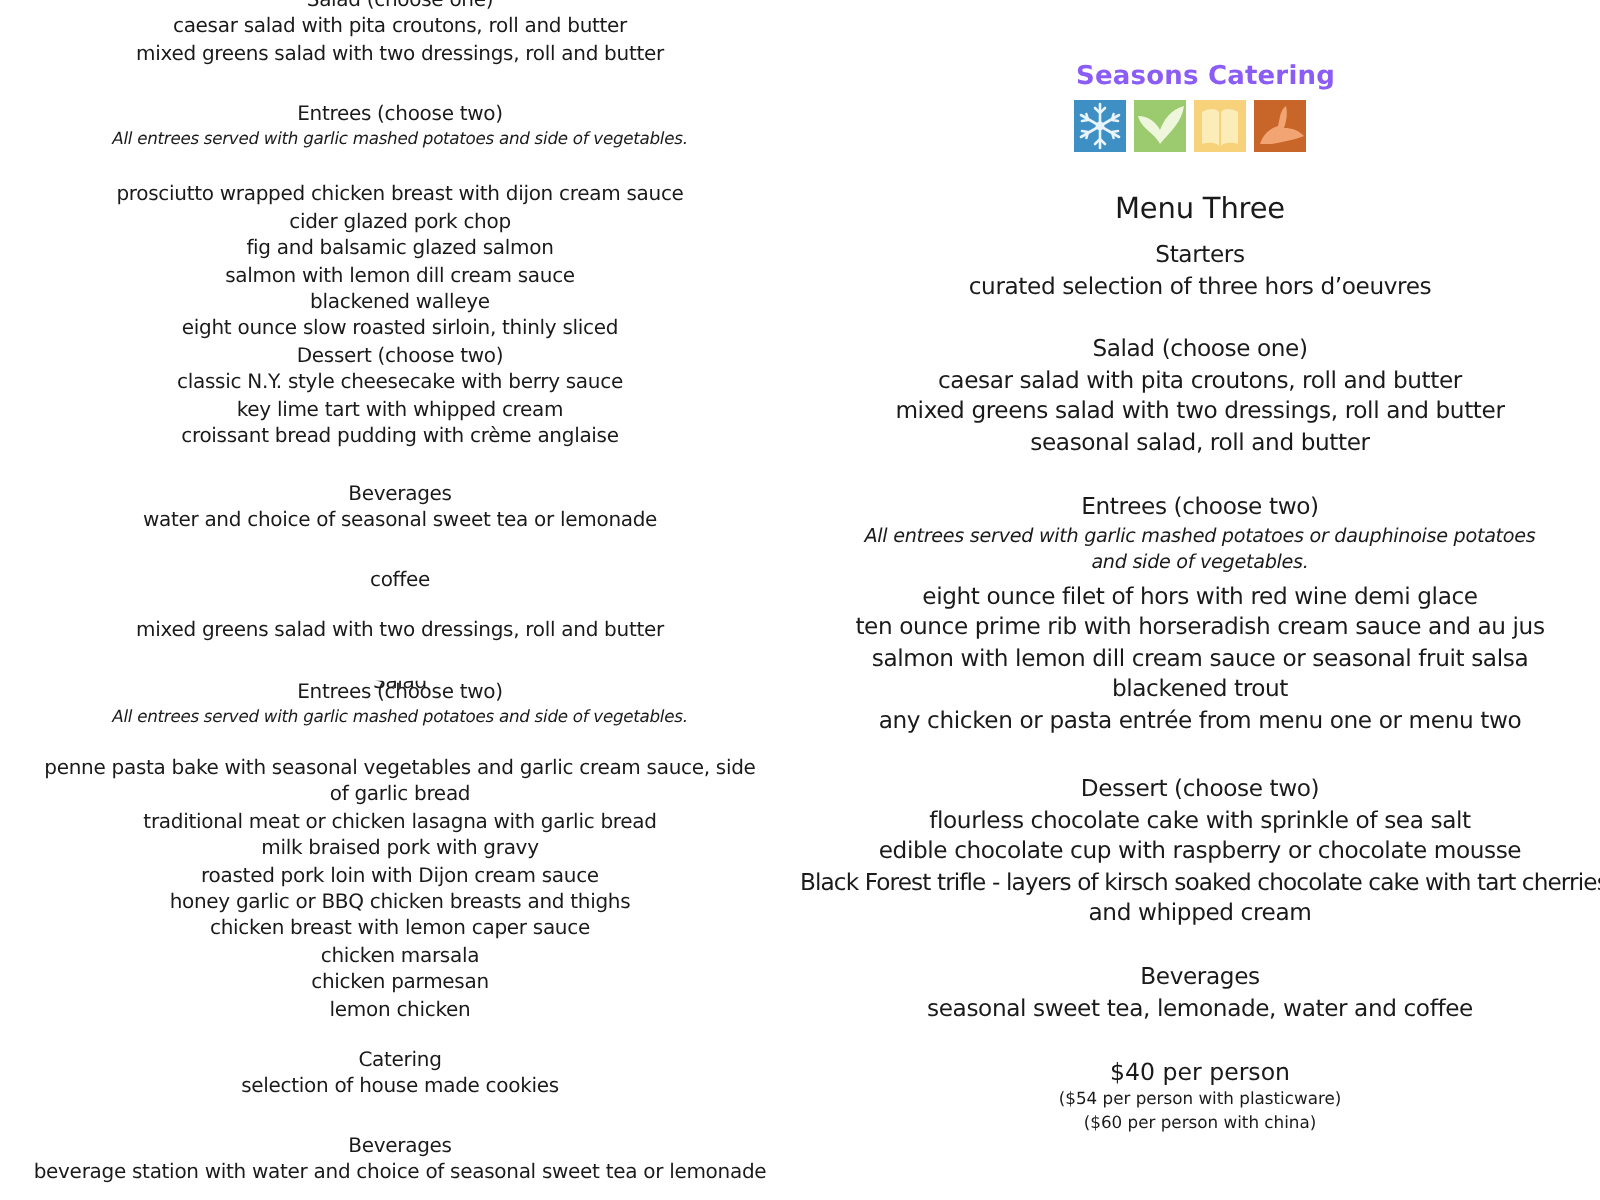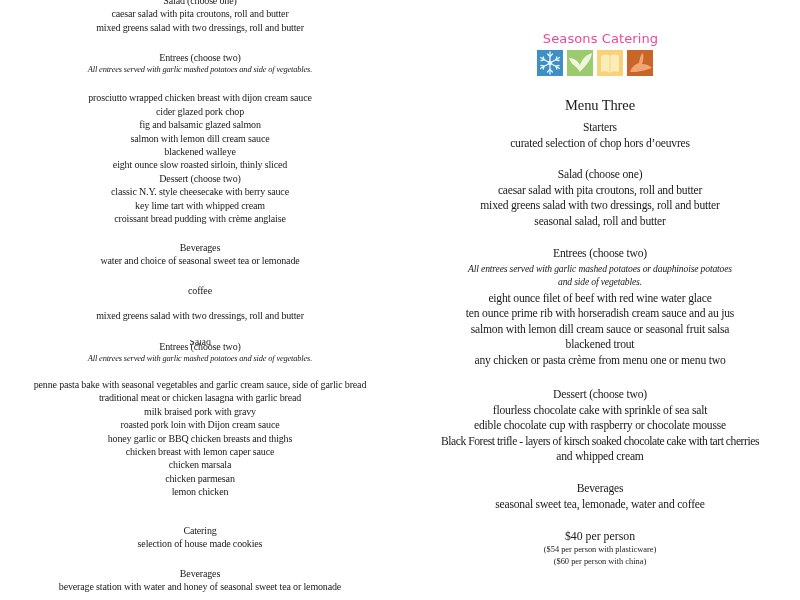--- a/index.html
+++ b/index.html
@@ -15,21 +15,20 @@
       font-family: "DejaVu Sans", "Liberation Sans", sans-serif;
       color: #1a1a1a;
     }
     .page {
       position: absolute;
       top: 0;
       width: 400px;
       height: 600px;
       overflow: hidden;
       text-align: center;
-      font-family: Liberation Serif, serif;
     }
     .left-page { left: 0; }
     .right-page { left: 400px; }
 
     .abs {
       position: absolute;
       left: 0;
       right: 0;
       text-align: center;
       white-space: nowrap;
@@ -66,22 +65,22 @@
     .brand {
       position: absolute;
       left: 538px;
       top: 30px;
       width: 125px;
       text-align: center;
     }
     .brand-name {
       font-family: "DejaVu Sans", sans-serif;
       font-size: 13px;
-      font-weight: 400;
-      color: #ec4899;
+      font-weight: 700;
+      color: #8b5cf6;
       letter-spacing: 0.1px;
       line-height: 18px;
       display: block;
       white-space: nowrap;
     }
     .logo-row {
       display: flex;
       gap: 4px;
       margin-top: 2px;
       margin-left: -1px;
@@ -176,21 +175,21 @@
     <span class="line">lemon chicken</span>
   </div>
 
   <div class="abs l" style="top:524px;">
     <span class="line">Catering</span>
     <span class="line">selection of house made cookies</span>
   </div>
 
   <div class="abs l" style="top:567px;">
     <span class="line">Beverages</span>
-    <span class="line">beverage station with water and honey of seasonal sweet tea or lemonade</span>
+    <span class="line">beverage station with water and choice of seasonal sweet tea or lemonade</span>
   </div>
 </div>
 
 <div class="brand">
   <span class="brand-name">Seasons Catering</span>
   <div class="logo-row">
     <span class="tile">
       <svg viewBox="0 0 26 26">
         <rect width="26" height="26" fill="#3d8fc4"></rect>
         <g stroke="#e8f3fa" stroke-width="1.3" fill="none" stroke-linecap="round">
@@ -227,40 +226,40 @@
       </svg>
     </span>
   </div>
 </div>
 
 <div class="page right-page">
   <div class="abs menu-title" style="top:96px;">Menu Three</div>
 
   <div class="abs r" style="top:120px;">
     <span class="line">Starters</span>
-    <span class="line">curated selection of chop hors d’oeuvres</span>
+    <span class="line">curated selection of three hors d’oeuvres</span>
   </div>
 
   <div class="abs r" style="top:167px;">
     <span class="line">Salad (choose one)</span>
     <span class="line">caesar salad with pita croutons, roll and butter</span>
     <span class="line">mixed greens salad with two dressings, roll and butter</span>
     <span class="line">seasonal salad, roll and butter</span>
   </div>
 
   <div class="abs" style="top:246px;">
     <span class="line r">Entrees (choose two)</span>
     <span class="line r-italic">All entrees served with garlic mashed potatoes or dauphinoise potatoes</span>
     <span class="line r-italic">and side of vegetables.</span>
     <div class="r" style="margin-top:3px;">
-      <span class="line">eight ounce filet of beef with red wine water glace</span>
+      <span class="line">eight ounce filet of hors with red wine demi glace</span>
       <span class="line">ten ounce prime rib with horseradish cream sauce and au jus</span>
       <span class="line">salmon with lemon dill cream sauce or seasonal fruit salsa</span>
       <span class="line">blackened trout</span>
-      <span class="line">any chicken or pasta crème from menu one or menu two</span>
+      <span class="line">any chicken or pasta entrée from menu one or menu two</span>
     </div>
   </div>
 
   <div class="abs r" style="top:387px;">
     <span class="line">Dessert (choose two)</span>
     <span class="line">flourless chocolate cake with sprinkle of sea salt</span>
     <span class="line">edible chocolate cup with raspberry or chocolate mousse</span>
     <span class="line" style="letter-spacing:-0.45px;">Black Forest trifle - layers of kirsch soaked chocolate cake with tart cherries</span>
     <span class="line">and whipped cream</span>
   </div>

